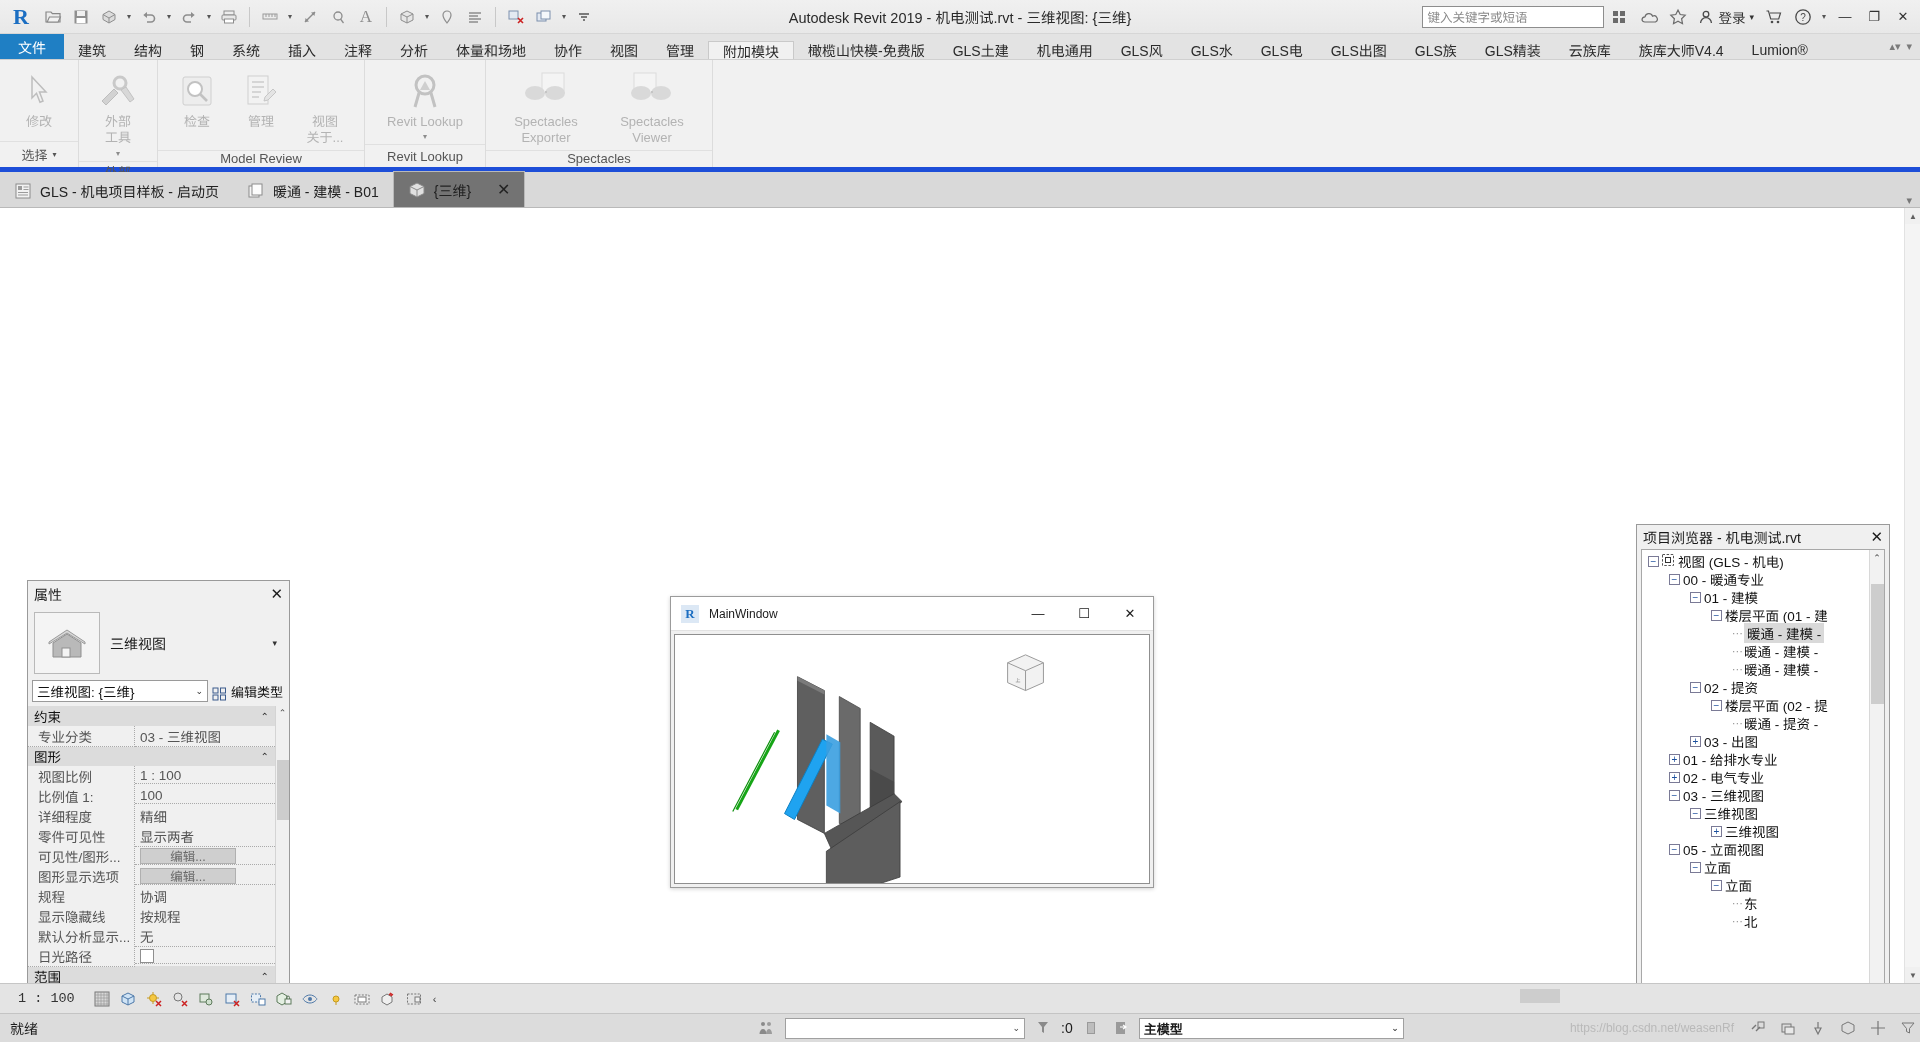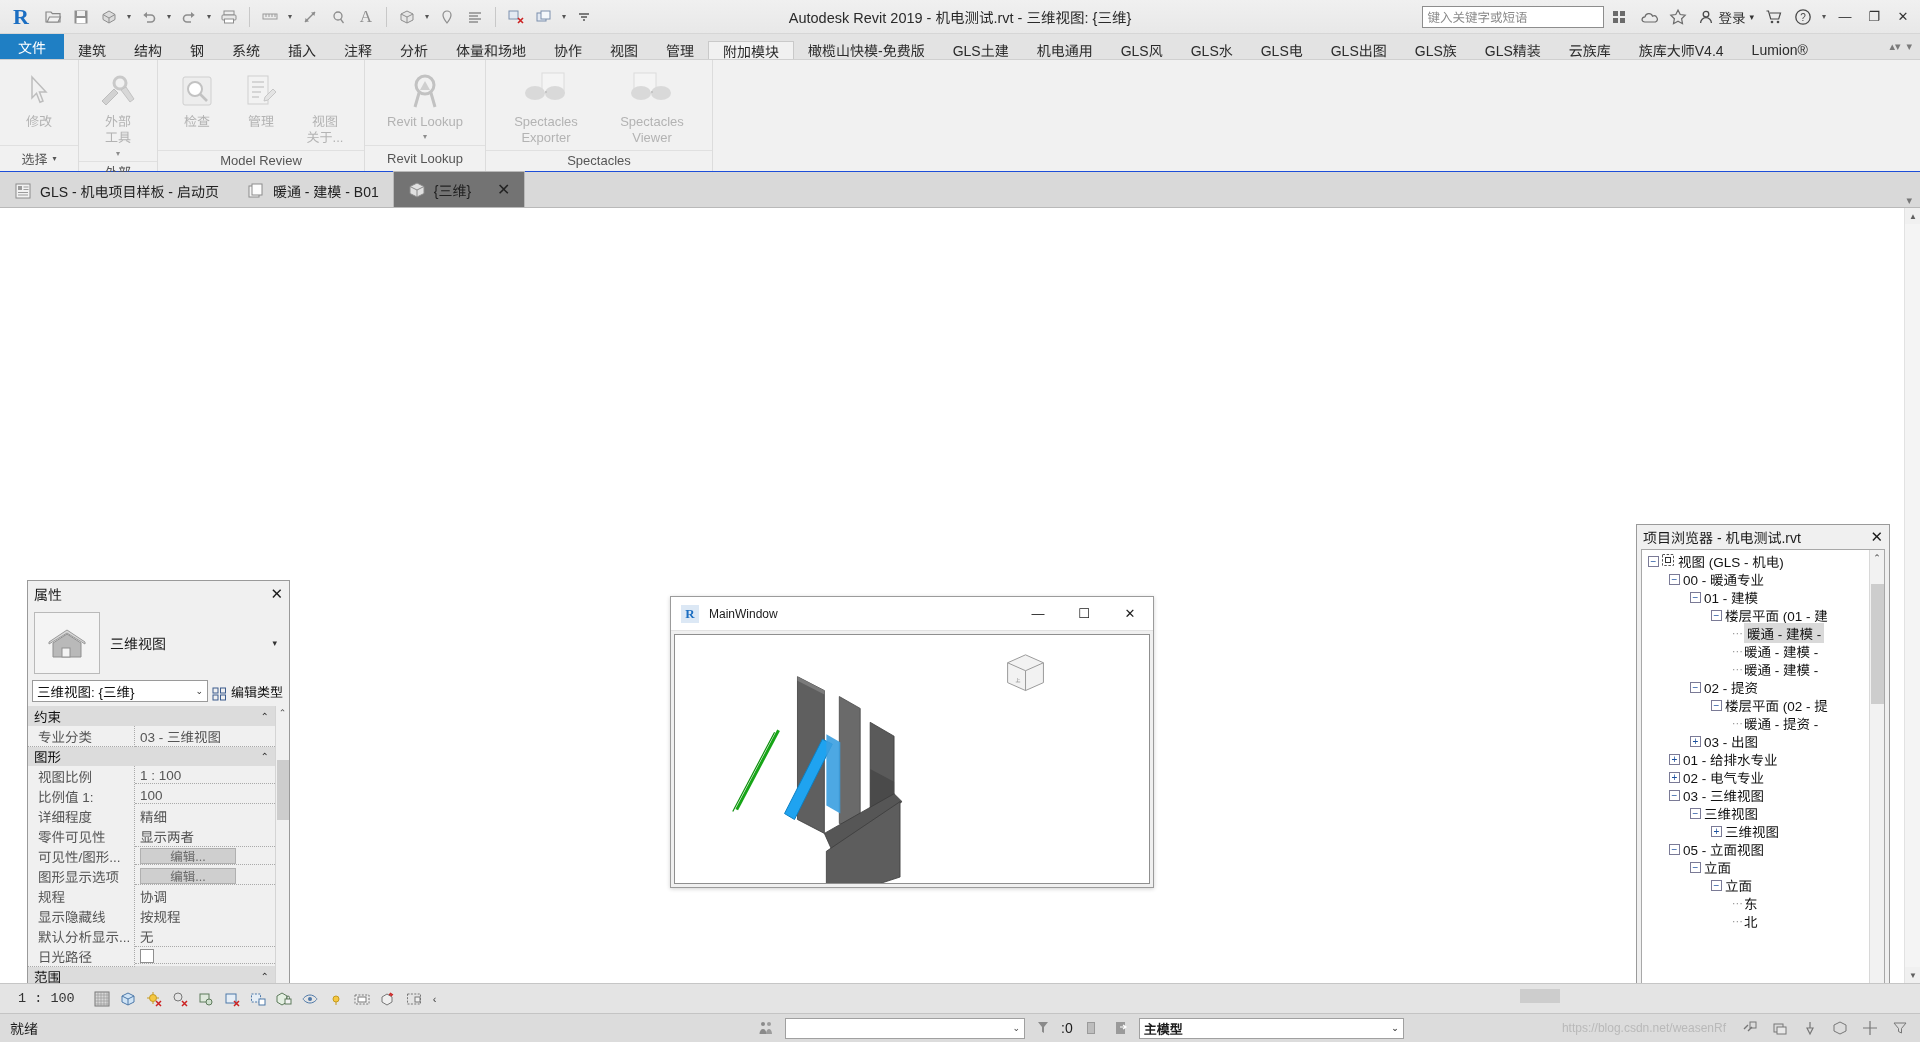--- a/index.html
+++ b/index.html
@@ -58,21 +58,21 @@
     border-bottom:1px solid #d0d0d0;
   }
   .rtab { padding:0 14px; display:flex; align-items:center; color:#2b2b2b; white-space:nowrap; }
   .rtab.file { background:#1f7fc4; color:#fff; padding:8px 18px; }
   .rtab.active { background:#f1f1f1; border:1px solid #c9c9c9; border-bottom:none; }
   .tabs-right { margin-left:auto; display:flex; align-items:center; gap:6px; padding-right:8px; color:#7a7a7a; font-size:11px;}
 
   
   .ribbon {
     position:absolute; top:60px; left:0; width:1920px; height:112px;
-    background:#f1f1f1; border-bottom:1px solid #1d4ed8;
+    background:#f1f1f1; border-bottom:5px solid #1d4ed8;
     display:flex; align-items:stretch;
   }
   .panel { display:flex; flex-direction:column; border-right:1px solid #dcdcdc; }
   .panel-body { flex:1; display:flex; align-items:flex-start; padding:6px 8px 0 8px; gap:2px; }
   .panel-title {
     height:26px; display:flex; align-items:center; justify-content:center;
     font-size:13px; color:#555; border-top:1px solid #e0e0e0; padding:0 10px; gap:5px;
   }
   .bigbtn {
     width:62px; display:flex; flex-direction:column; align-items:center; gap:3px;
@@ -190,21 +190,21 @@
     position:absolute; top:1013px; left:0; width:1920px; height:29px;
     background:#dcdcdc; border-top:1px solid #c4c4c4; display:flex; align-items:center;
   }
   .status .ready { font-size:14px; color:#1d1d1d; margin-left:10px; }
   .status-mid { position:absolute; left:755px; display:flex; align-items:center; gap:6px; }
   .st-combo { width:240px; height:21px; background:#fff; border:1px solid #a0a0a0; display:flex; align-items:center; padding:0 4px; font-size:13px;}
   .st-combo .cc { margin-left:auto; font-size:9px; color:#444; }
   .st-combo.wide { width:265px;font-weight:bold; }
   .st-ico { width:24px; height:22px; display:flex; align-items:center; justify-content:center; color:#6a6a6a; }
   .st-count { font-size:14px; color:#1b1b1b; font-family:"Liberation Sans", sans-serif; }
-  .status-right { margin-left:auto; display:flex; align-items:center; gap:6px; padding-right:8px; color:#6e6e6e; }
+  .status-right { margin-left:auto; display:flex; align-items:center; gap:6px; color:#6e6e6e; }
   .wmark { font-size:12px; color:#b9b9b9; margin-right:6px; }
 </style>
 </head>
 <body>
 
 <div class="app">
 
   <div class="titlebar">
     <div class="rlogo">R</div>
 

